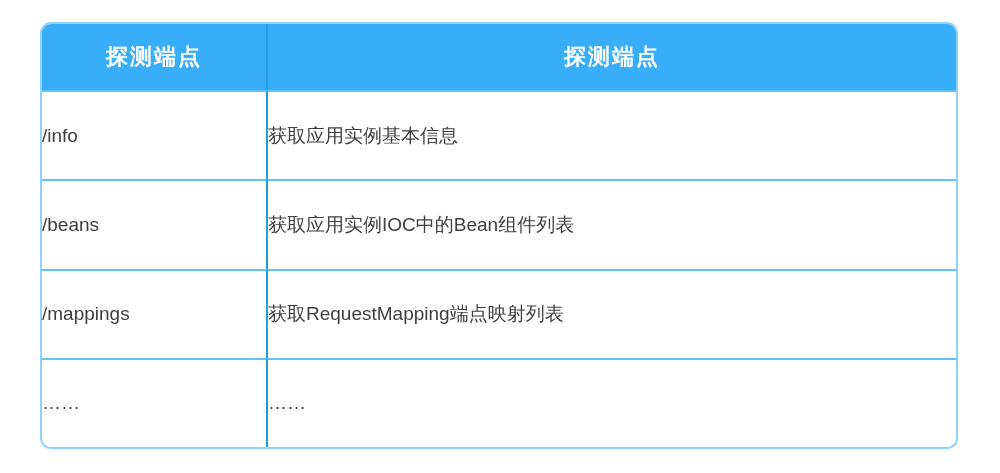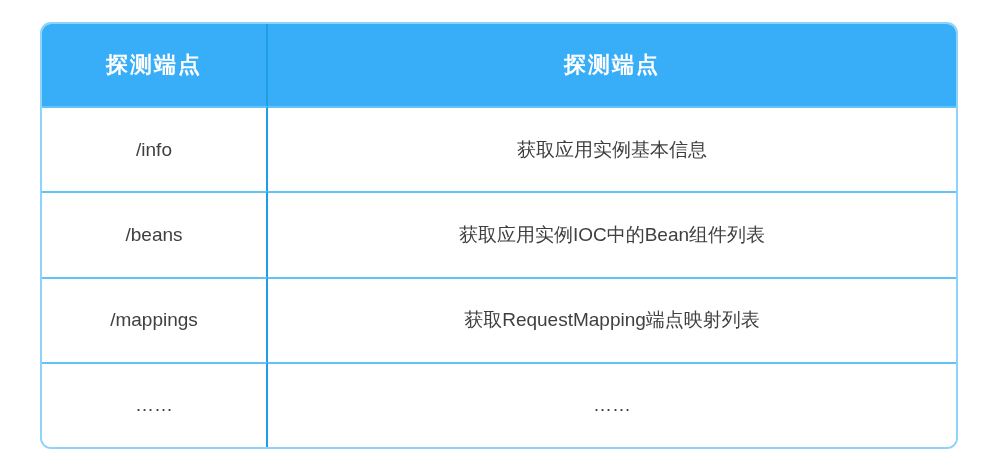--- a/index.html
+++ b/index.html
@@ -30,29 +30,29 @@
   }
   table.endpoints col.col-endpoint { width: 226px; }
   table.endpoints th {
     background: var(--header-bg, #38adf8);
     color: var(--header-text, #ffffff);
     font-size: 22px;
     font-weight: bold;
     letter-spacing: 2px;
     height: 58px;
     vertical-align: middle;
-    padding: 12px;
+    padding: 4px;
   }
   table.endpoints th:first-child {
     border-right: 2px solid var(--col-divider, #1e9ee4);
   }
   table.endpoints td {
     color: var(--body-text, #3f3f3f);
     font-size: 19px;
-    text-align: center;
+    text-align: left;
     vertical-align: middle;
     height: 59px;
     padding: 0;
     border-top: 2px solid var(--row-line, #62c3f8);
     background: #ffffff;
   }
   table.endpoints td:first-child {
     border-right: 2px solid var(--col-divider, #1e9ee4);
   }
 </style>

